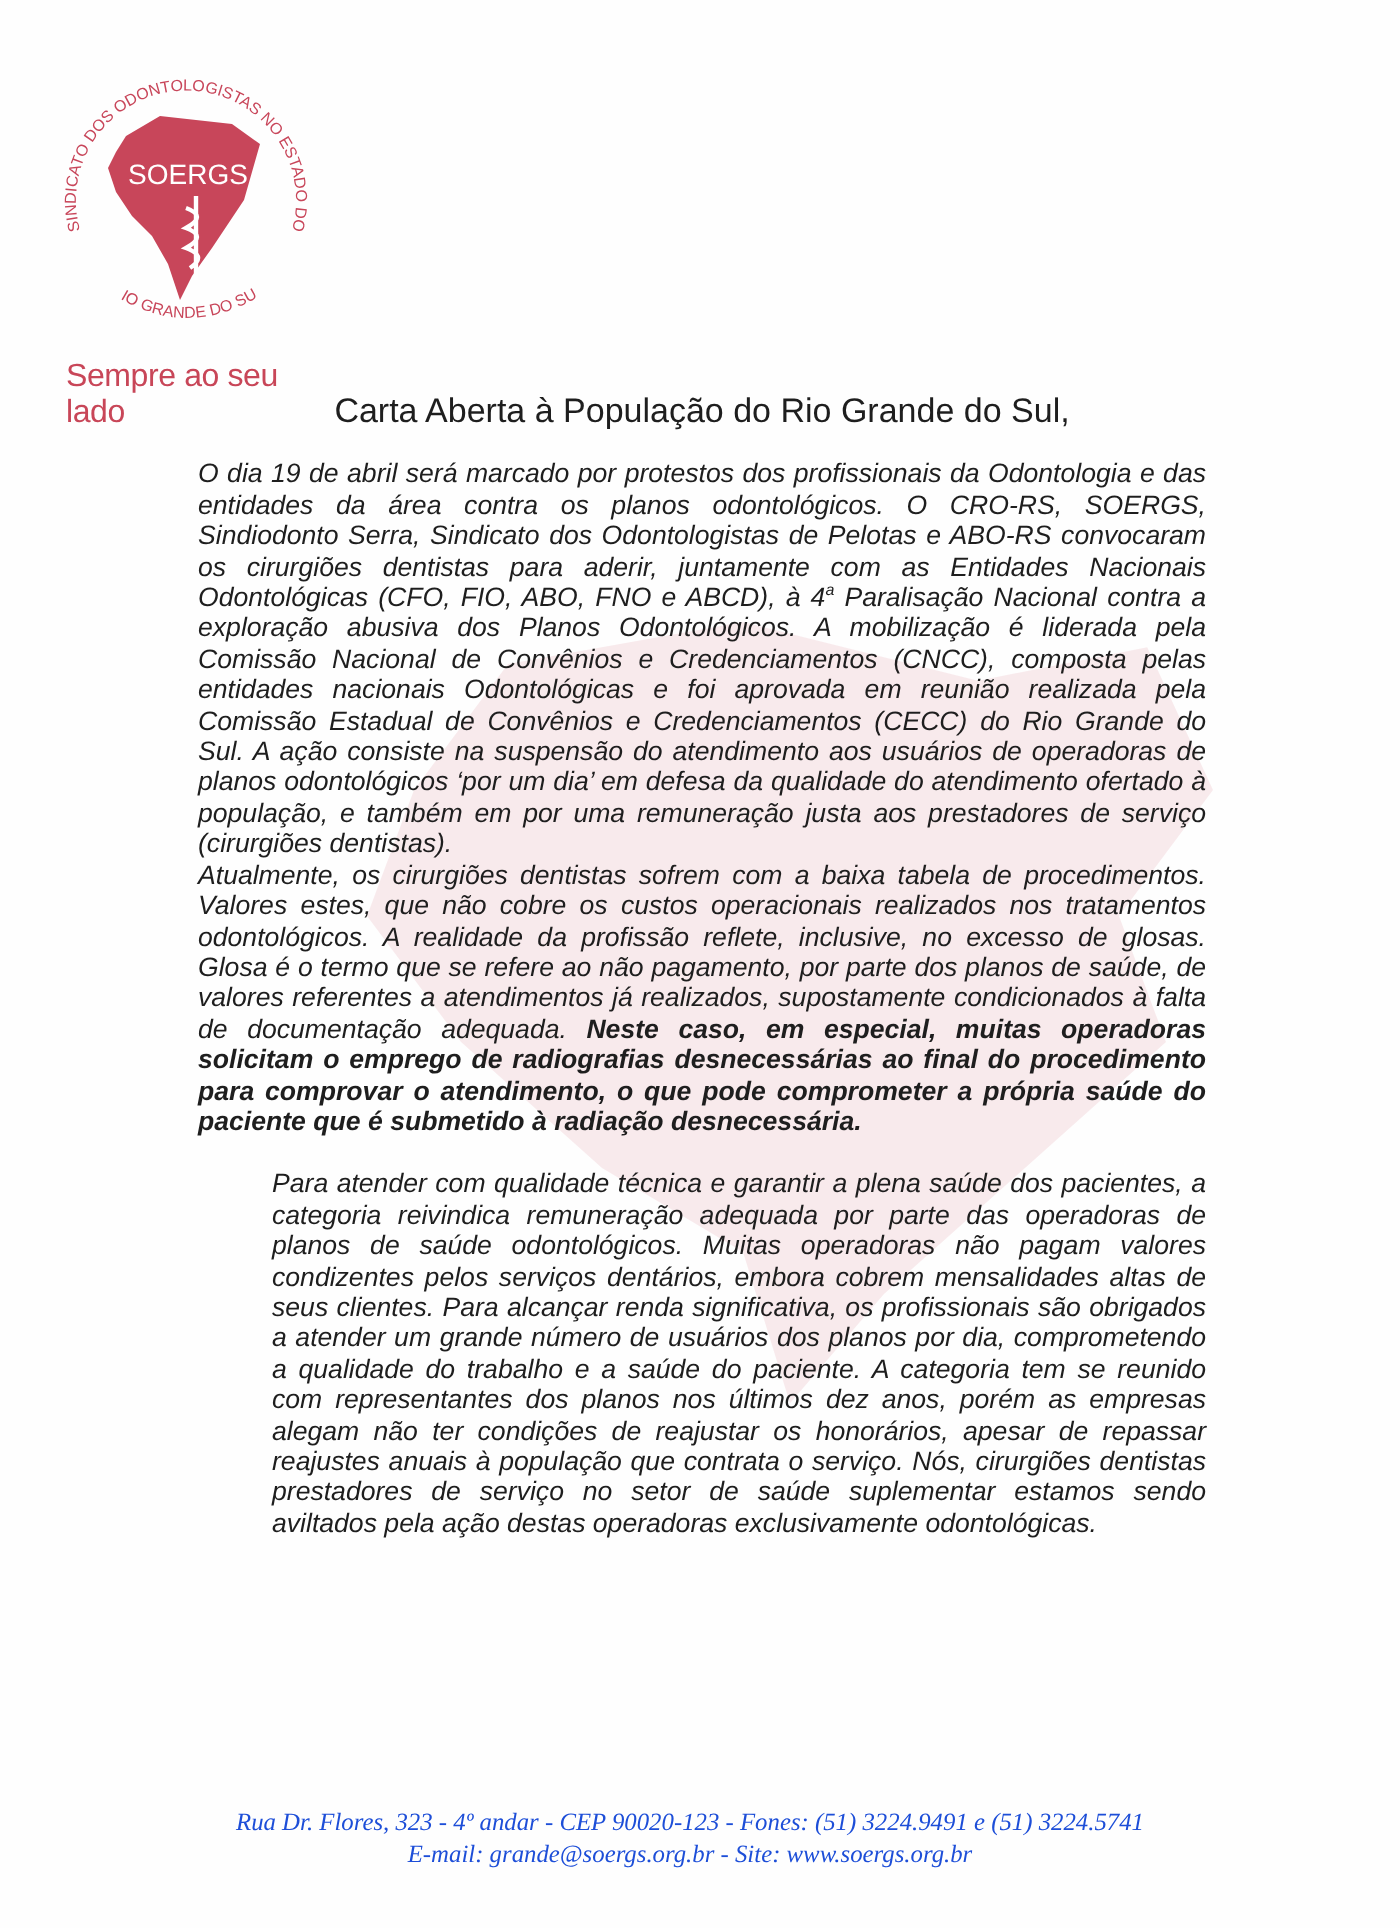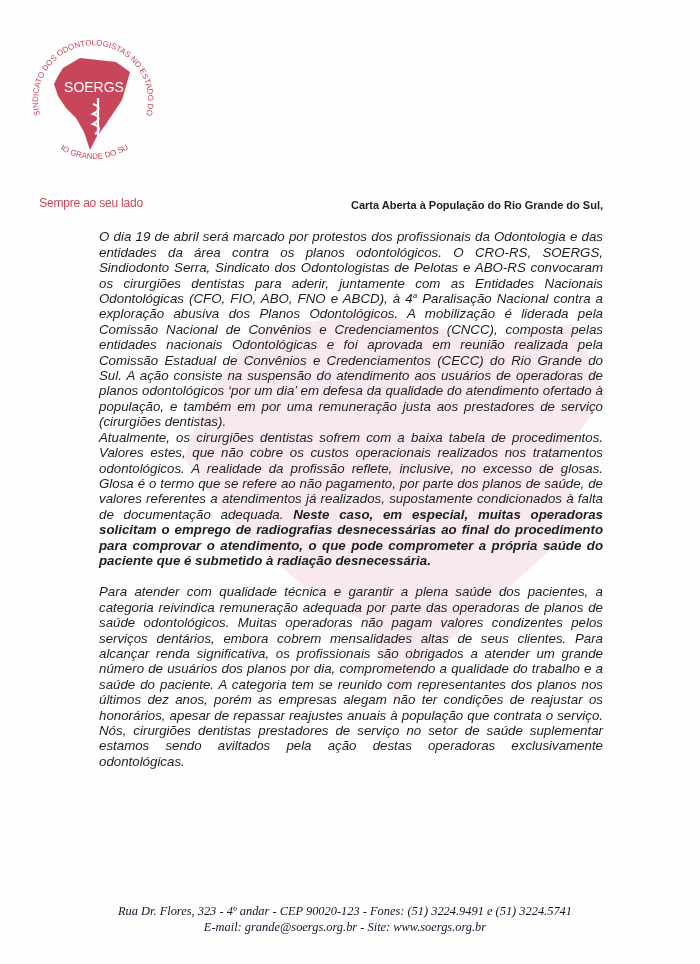--- a/index.html
+++ b/index.html
@@ -5,37 +5,37 @@
     html, body { margin: 0; padding: 0; }
     body {
       width: 700px; height: 964px; background: #ffffff; position: relative; overflow: hidden;
       font-family: "Liberation Sans", sans-serif; color: #1e1e1e;
     }
     .page { position: absolute; left: 0; top: 0; width: 700px; height: 964px; background: #fefefe; }
     .watermark { position: absolute; left: 160px; top: 290px; width: 470px; height: 420px; opacity: 0.10; }
     .logo { position: absolute; left: 18px; top: 20px; width: 150px; height: 175px; }
     .logo svg { width: 150px; height: 150px; }
     .logo-tagline {
-      position: absolute; left: 33px; top: 196px; width: 110px; text-align: right;
-      font-size: 12px; color: #c84658; font-family: "Liberation Sans Narrow", "Liberation Sans", sans-serif;
+      position: absolute; left: 33px; top: 180px; width: 110px; text-align: left;
+      font-size: 16px; color: #c84658; font-family: "Liberation Sans Narrow", "Liberation Sans", sans-serif;
       letter-spacing: -0.2px;
     }
     .content {
       position: absolute; left: 99px; top: 198px; width: 504px;
       font-size: 13.3px; line-height: 15.4px; text-align: justify;
     }
-    .title { font-weight: bold; font-size: 11px; margin: 0 0 16px 0; text-align: right; }
+    .title { font-weight: normal; font-size: 17px; margin: 0 0 16px 0; text-align: center; }
     .para { margin: 0; font-style: italic; }
-    .para.gap { margin-top: 16px; }
+    .para.gap { margin-top: 16px; margin-left: 37px; }
     .bold { font-weight: bold; }
     sup { font-size: 8px; line-height: 0; }
     .footer {
       position: absolute; left: 90px; top: 903px; width: 510px; text-align: center;
       font-family: "Liberation Serif", serif; font-style: italic; font-size: 12.4px;
-      line-height: 16px; color: #0f172a;
+      line-height: 16px; color: #1d4ed8;
     }
   </style>
 </head>
 <body>
 
 <div class="page">
 
   <svg class="watermark" viewBox="0 0 100 100" preserveAspectRatio="none">
     <path d="M20,10 L45,5 L70,12 L88,8 L95,25 L85,40 L90,55 L75,70 L60,85 L50,98 L45,80 L30,70 L15,55 L5,40 L10,25 Z" fill="#c8465a"></path>
   </svg>

